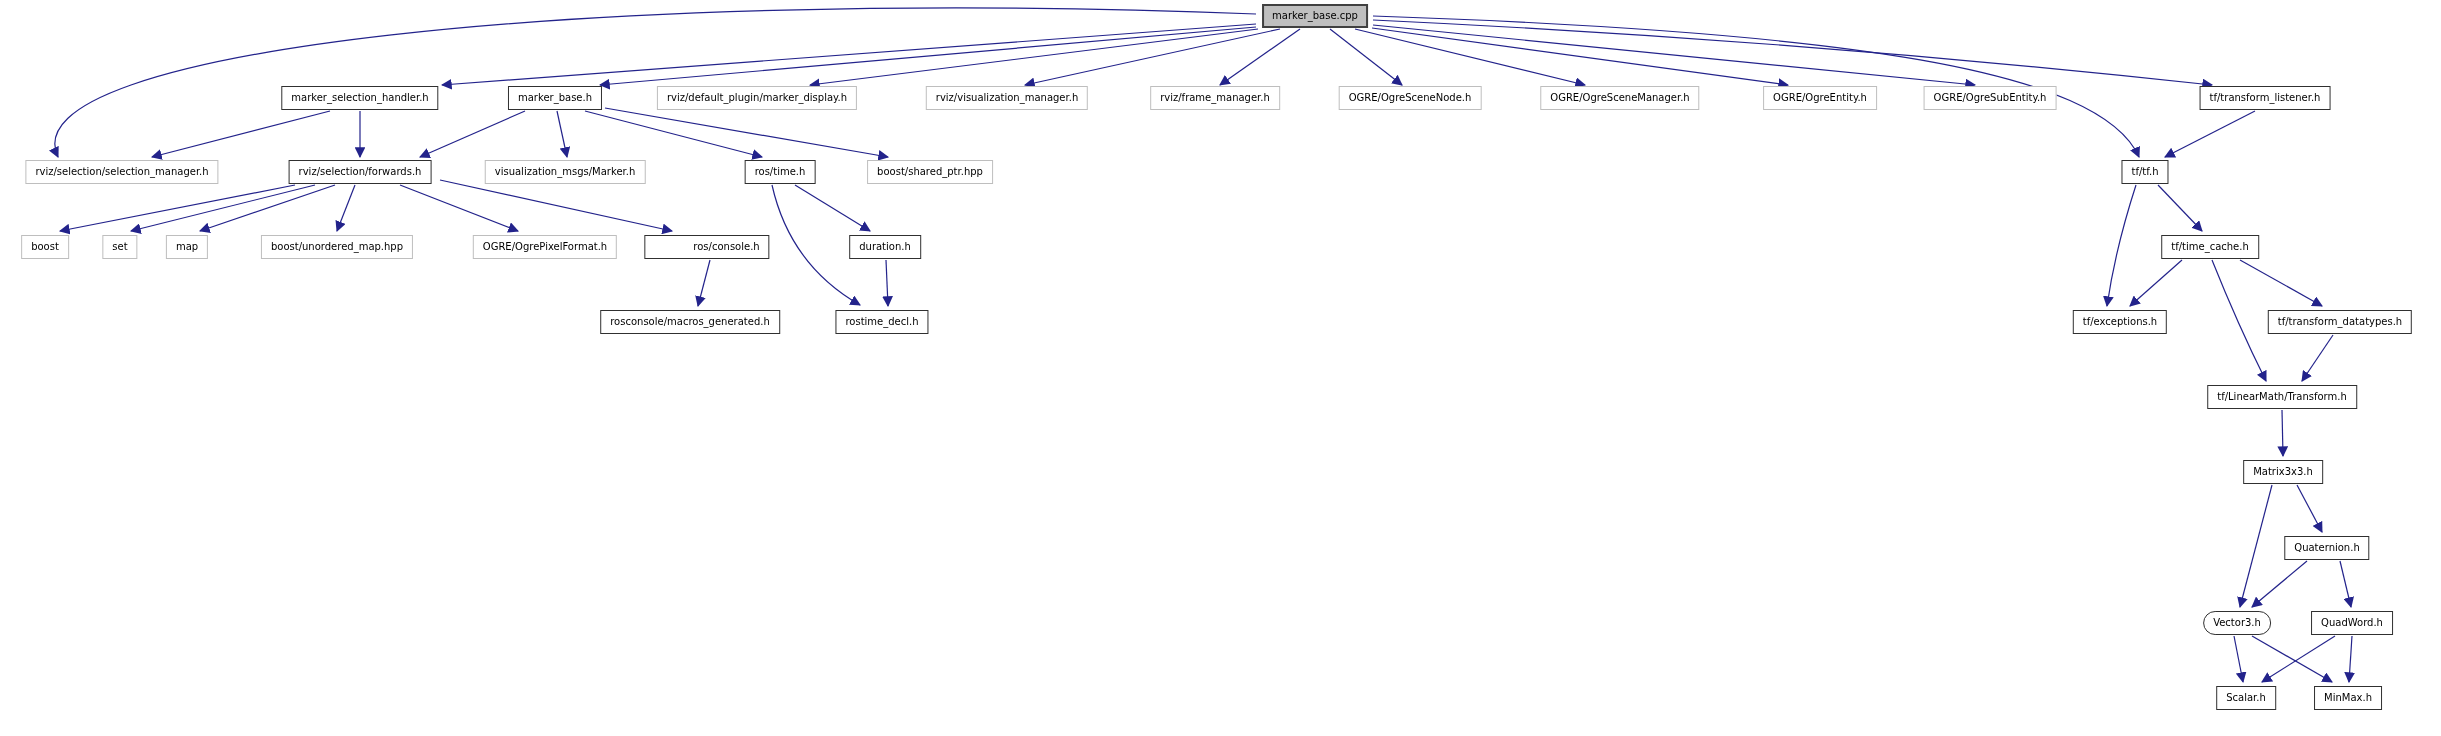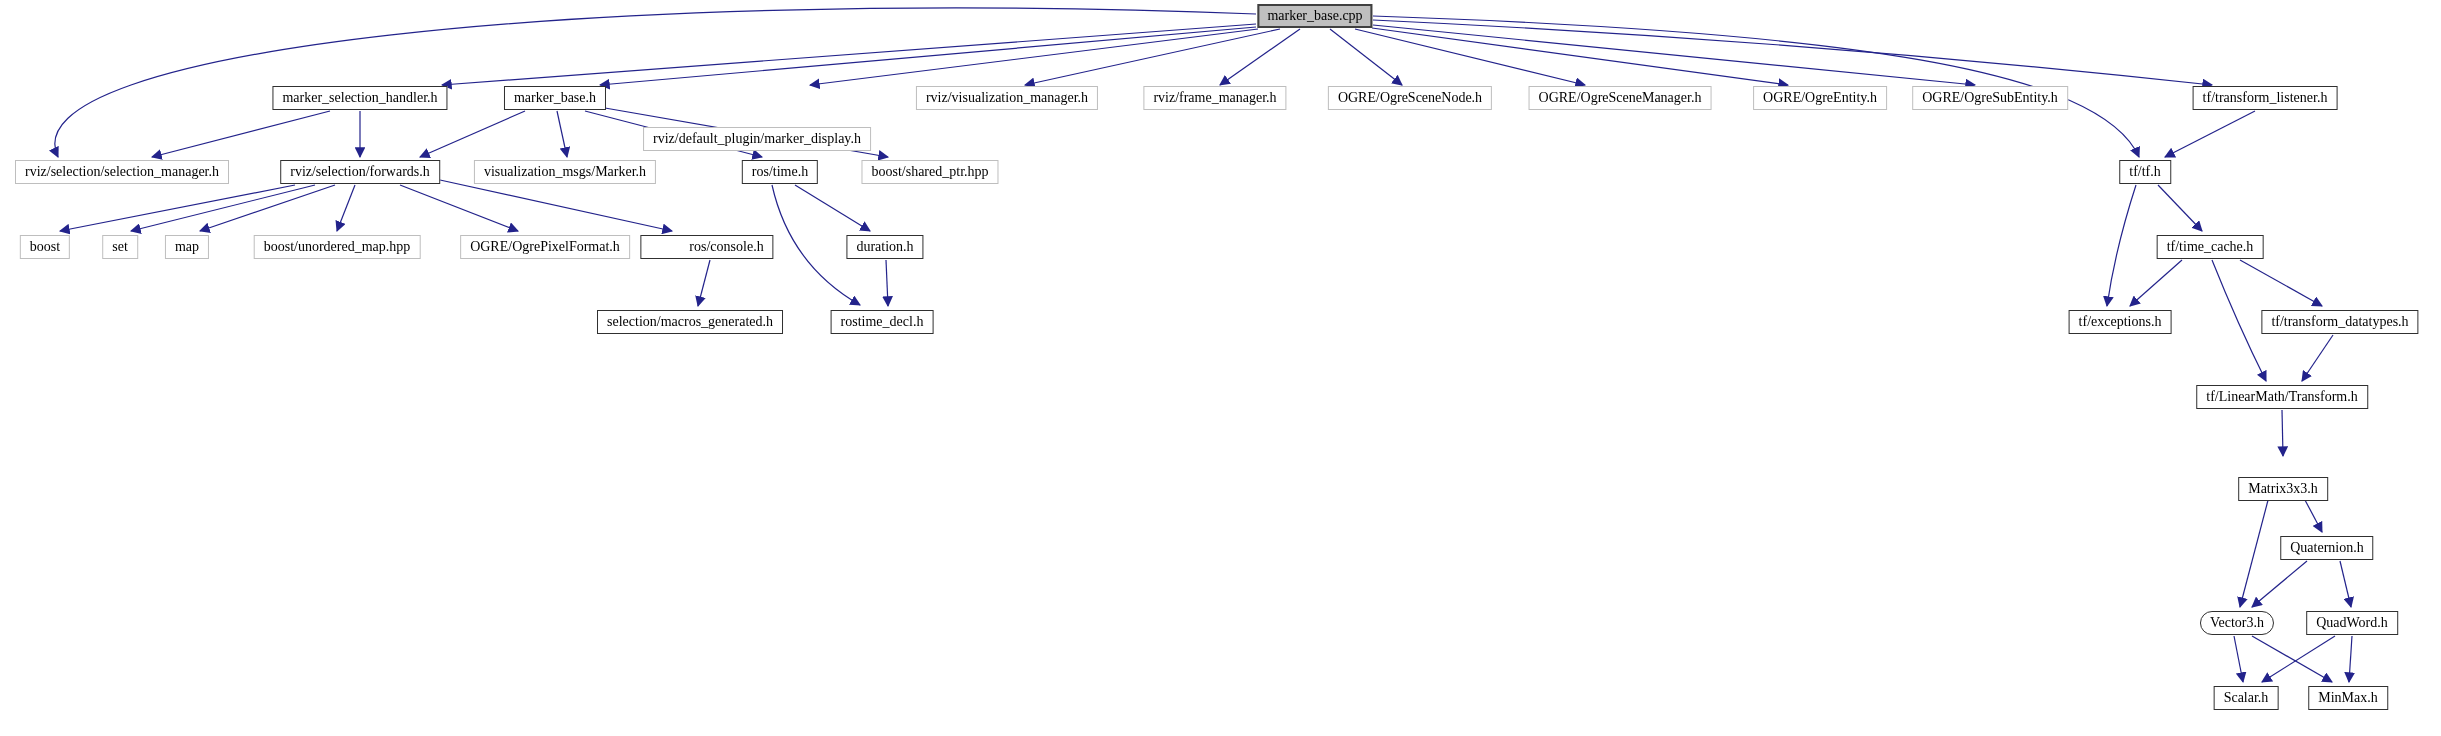--- a/index.html
+++ b/index.html
@@ -5,29 +5,28 @@
   html,body{margin:0;padding:0;background:#ffffff;}
   body{width:2441px;height:736px;position:relative;overflow:hidden;
        font-family:"DejaVu Sans","Liberation Sans",sans-serif;}
   #graph{position:absolute;left:0;top:0;width:2441px;height:736px;}
   #edge-layer{position:absolute;left:0;top:0;width:2441px;height:736px;}
   .node{
     position:absolute;
     transform:translateX(-50%);
     background:#ffffff;
     border:1px solid #303030;
-    font-size:14px;
+    font-size:10px;
     line-height:16px;
     color:#000000;
     padding:3px 9px;
     white-space:nowrap;
     box-sizing:border-box;
     text-align:center;
     z-index:2;
-    font-family:Liberation Serif, serif;
   }
   .node.ext{border-color:#bebebe;}
   .node.doc{border-color:#303030;cursor:pointer;}
   .node.root{background:#bfbfbf;border:2px solid #404040;padding:2px 8px;}
   path.edge{fill:none;stroke-width:1.2px;}
 </style>
 </head>
 <body>
 
 <div id="graph">
@@ -80,21 +79,21 @@
         <path d="M2340,561 L2351,607" class="edge" stroke="#23238B" marker-end="url(#arrow)"></path>
         <path d="M2234,636 L2243,682" class="edge" stroke="#23238B" marker-end="url(#arrow)"></path>
         <path d="M2252,636 L2332,682" class="edge" stroke="#23238B" marker-end="url(#arrow)"></path>
         <path d="M2335,636 L2262,682" class="edge" stroke="#23238B" marker-end="url(#arrow)"></path>
         <path d="M2352,636 L2349,682" class="edge" stroke="#23238B" marker-end="url(#arrow)"></path>
       </g>
   </svg>
 <div class="node root" style="left: 1315px; top: 4px;">marker_base.cpp</div>
     <div class="node doc" style="left: 360px; top: 86px;">marker_selection_handler.h</div>
     <div class="node doc" style="left: 555px; top: 86px;">marker_base.h</div>
-    <div class="node ext" style="left: 757px; top: 86px; margin-top: 41px;">rviz/default_plugin/marker_display.h</div>
+    <div class="node ext" style="left: 757px; top: 86px;">rviz/default_plugin/marker_display.h</div>
     <div class="node ext" style="left: 1007px; top: 86px;">rviz/visualization_manager.h</div>
     <div class="node ext" style="left: 1215px; top: 86px;">rviz/frame_manager.h</div>
     <div class="node ext" style="left: 1410px; top: 86px;">OGRE/OgreSceneNode.h</div>
     <div class="node ext" style="left: 1620px; top: 86px;">OGRE/OgreSceneManager.h</div>
     <div class="node ext" style="left: 1820px; top: 86px;">OGRE/OgreEntity.h</div>
     <div class="node ext" style="left: 1990px; top: 86px;">OGRE/OgreSubEntity.h</div>
     <div class="node doc" style="left: 2265px; top: 86px;">tf/transform_listener.h</div>
     <div class="node ext" style="left: 122px; top: 160px;">rviz/selection/selection_manager.h</div>
     <div class="node doc" style="left: 360px; top: 160px;">rviz/selection/forwards.h</div>
     <div class="node ext" style="left: 565px; top: 160px;">visualization_msgs/Marker.h</div>
@@ -102,24 +101,24 @@
     <div class="node ext" style="left: 930px; top: 160px;">boost/shared_ptr.hpp</div>
     <div class="node doc" style="left: 2145px; top: 160px;">tf/tf.h</div>
     <div class="node ext" style="left: 45px; top: 235px;">boost</div>
     <div class="node ext" style="left: 120px; top: 235px;">set</div>
     <div class="node ext" style="left: 187px; top: 235px;">map</div>
     <div class="node ext" style="left: 337px; top: 235px;">boost/unordered_map.hpp</div>
     <div class="node ext" style="left: 545px; top: 235px;">OGRE/OgrePixelFormat.h</div>
     <div class="node doc" style="left: 707px; top: 235px; padding-left: 48px;">ros/console.h</div>
     <div class="node doc" style="left: 885px; top: 235px;">duration.h</div>
     <div class="node doc" style="left: 2210px; top: 235px;">tf/time_cache.h</div>
-    <div class="node doc" style="left: 690px; top: 310px;">selection/macros_generated.h</div>
+    <div class="node doc" style="left: 690px; top: 310px;">rosconsole/macros_generated.h</div>
     <div class="node doc" style="left: 882px; top: 310px;">rostime_decl.h</div>
     <div class="node doc" style="left: 2120px; top: 310px;">tf/exceptions.h</div>
     <div class="node doc" style="left: 2340px; top: 310px;">tf/transform_datatypes.h</div>
     <div class="node doc" style="left: 2282px; top: 385px;">tf/LinearMath/Transform.h</div>
-    <div class="node doc" style="left: 2283px; top: 460px; margin-top: 17px;">Matrix3x3.h</div>
+    <div class="node doc" style="left: 2283px; top: 460px;">Matrix3x3.h</div>
     <div class="node doc" style="left: 2327px; top: 536px;">Quaternion.h</div>
     <div class="node doc" style="left: 2237px; top: 611px; border-radius: 12px;">Vector3.h</div>
     <div class="node doc" style="left: 2352px; top: 611px;">QuadWord.h</div>
     <div class="node doc" style="left: 2246px; top: 686px;">Scalar.h</div>
     <div class="node doc" style="left: 2348px; top: 686px;">MinMax.h</div>
   </div>
 
 </body></html>

